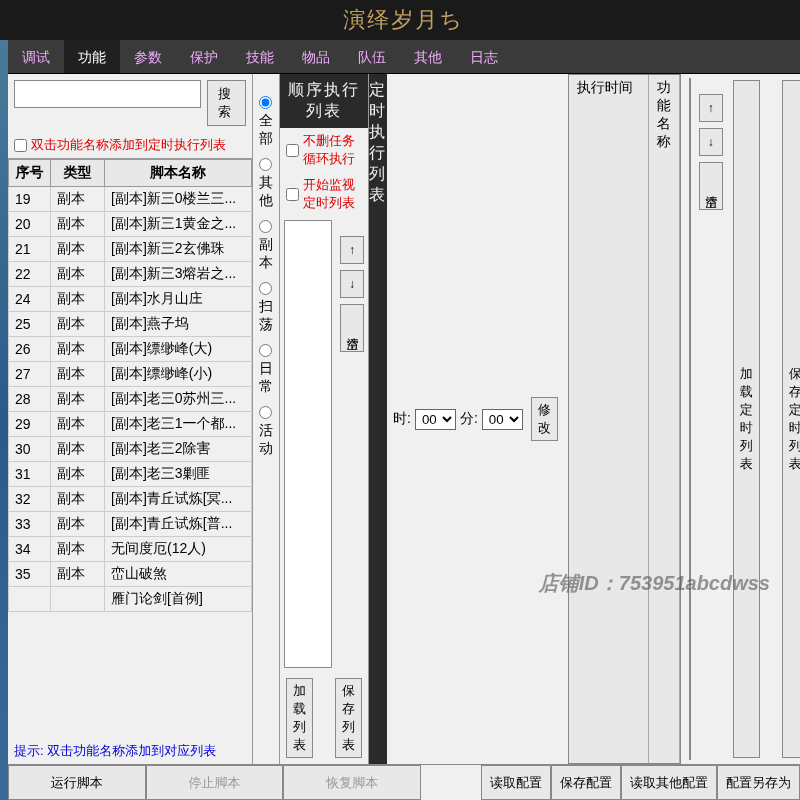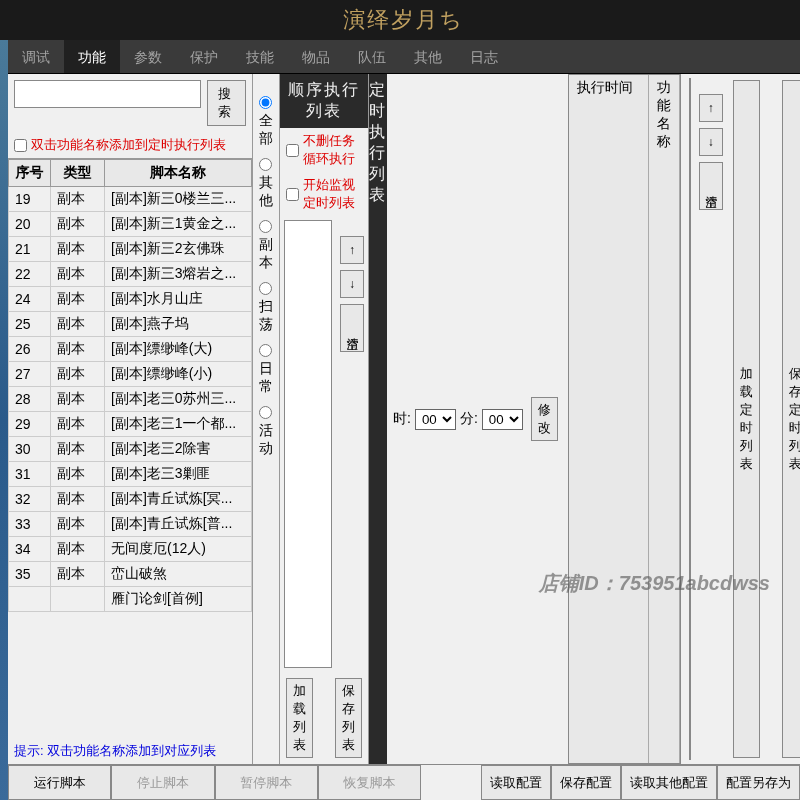--- a/index.html
+++ b/index.html
@@ -1,20 +1,20 @@
 <!DOCTYPE html>
 <html><head>
 <meta charset="utf-8">
 <style>
 * { box-sizing: border-box; margin: 0; padding: 0; font-family: "Microsoft YaHei", SimSun, sans-serif; }
 body { width: 800px; height: 800px; background: #333; overflow: hidden; position: relative; }
 .bgstrip { position: absolute; left: 0; top: 40px; width: 8px; height: 760px; background: linear-gradient(#4a7a9a, #2a5a8a, #3a6a9a); }
 .titlebar { height: 40px; background: #1a1a1a; color: #c0a060; text-align: center; line-height: 40px; font-size: 22px; letter-spacing: 2px; padding-left: 7px; }
 .menubar { height: 34px; background: #3a3a3a; display: flex; border-bottom: 1px solid #000; padding-left: 8px; }
-.menubar .mitem { padding: 0 14px; line-height: 34px; color: #a3a3a3; font-size: 14px; cursor: pointer; }
+.menubar .mitem { padding: 0 14px; line-height: 34px; color: #f0abfc; font-size: 14px; cursor: pointer; }
 .menubar .mitem.active { background: #202020; color: #fff; }
 .content { position: absolute; left: 8px; top: 74px; right: 0; bottom: 36px; background: #f0f0f0; display: flex; }
 .col1 { width: 262px; display: flex; flex-direction: column; border-right: 1px solid #999; }
 .col2 { width: 96px; border-right: 1px solid #999; padding: 12px 6px; }
 .col3 { flex: 1; display: flex; flex-direction: column; border-right: 1px solid #999; }
 .col4 { flex: 1.05; display: flex; flex-direction: row; }
 .searchrow { display: flex; padding: 6px; gap: 6px; }
 .searchrow input { flex: 1; height: 28px; border: 1px solid #888; padding: 0 4px; }
 .btn { background: #e8e8e8; border: 1px solid #888; padding: 4px 10px; font-size: 13px; cursor: pointer; letter-spacing: 4px; }
 .btn2 { background: #e8e8e8; border: 1px solid #888; padding: 3px 6px; font-size: 13px; cursor: pointer; text-align: right; }
@@ -238,21 +238,20 @@
       <button class="btn2">加载定时列表</button>
       <button class="btn2">保存定时列表</button>
     </div>
   </div>
 
 </div>
 
 <div class="bottombar">
   <button class="wide">运行脚本</button>
   <button class="wide" disabled="">停止脚本</button>
-  <button class="wide" disabled="">暂停脚本</button>
   <button class="wide" disabled="">恢复脚本</button>
   <div style="width:60px"></div>
   <button>读取配置</button>
   <button>保存配置</button>
   <button>读取其他配置</button>
   <button>配置另存为</button>
 </div>
 
 <div class="watermark">店铺ID：753951abcdwss</div>
 

